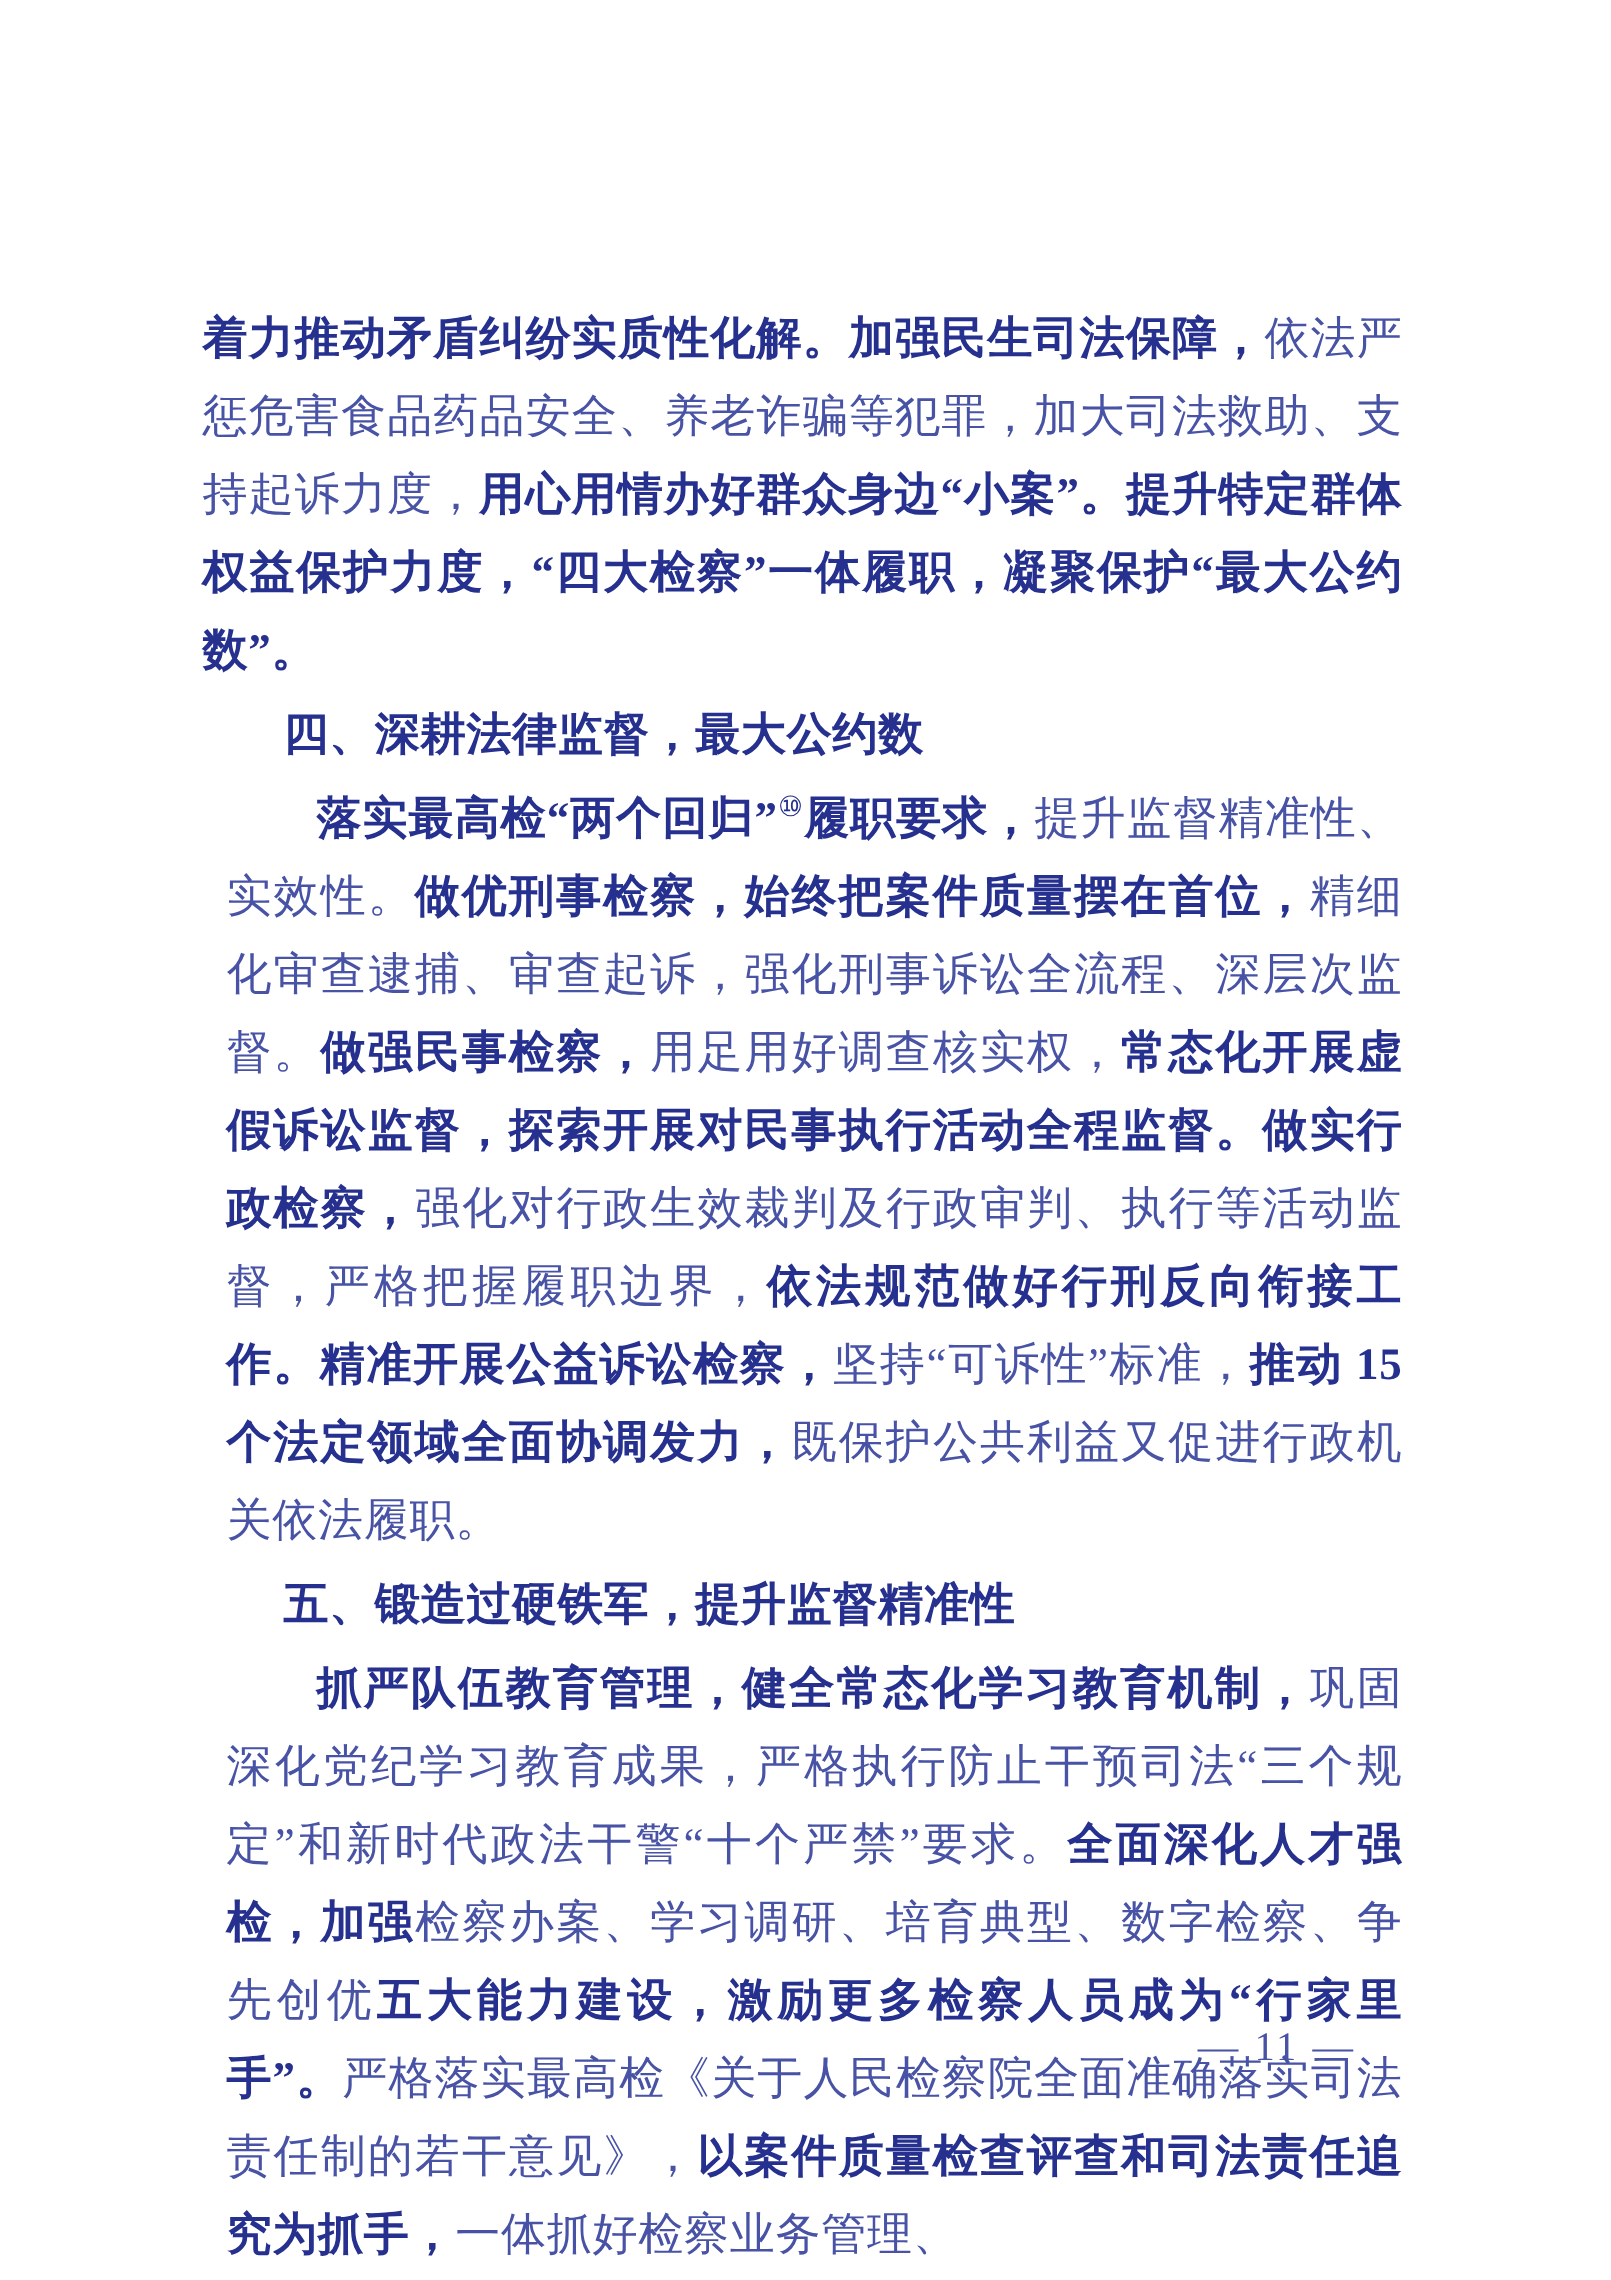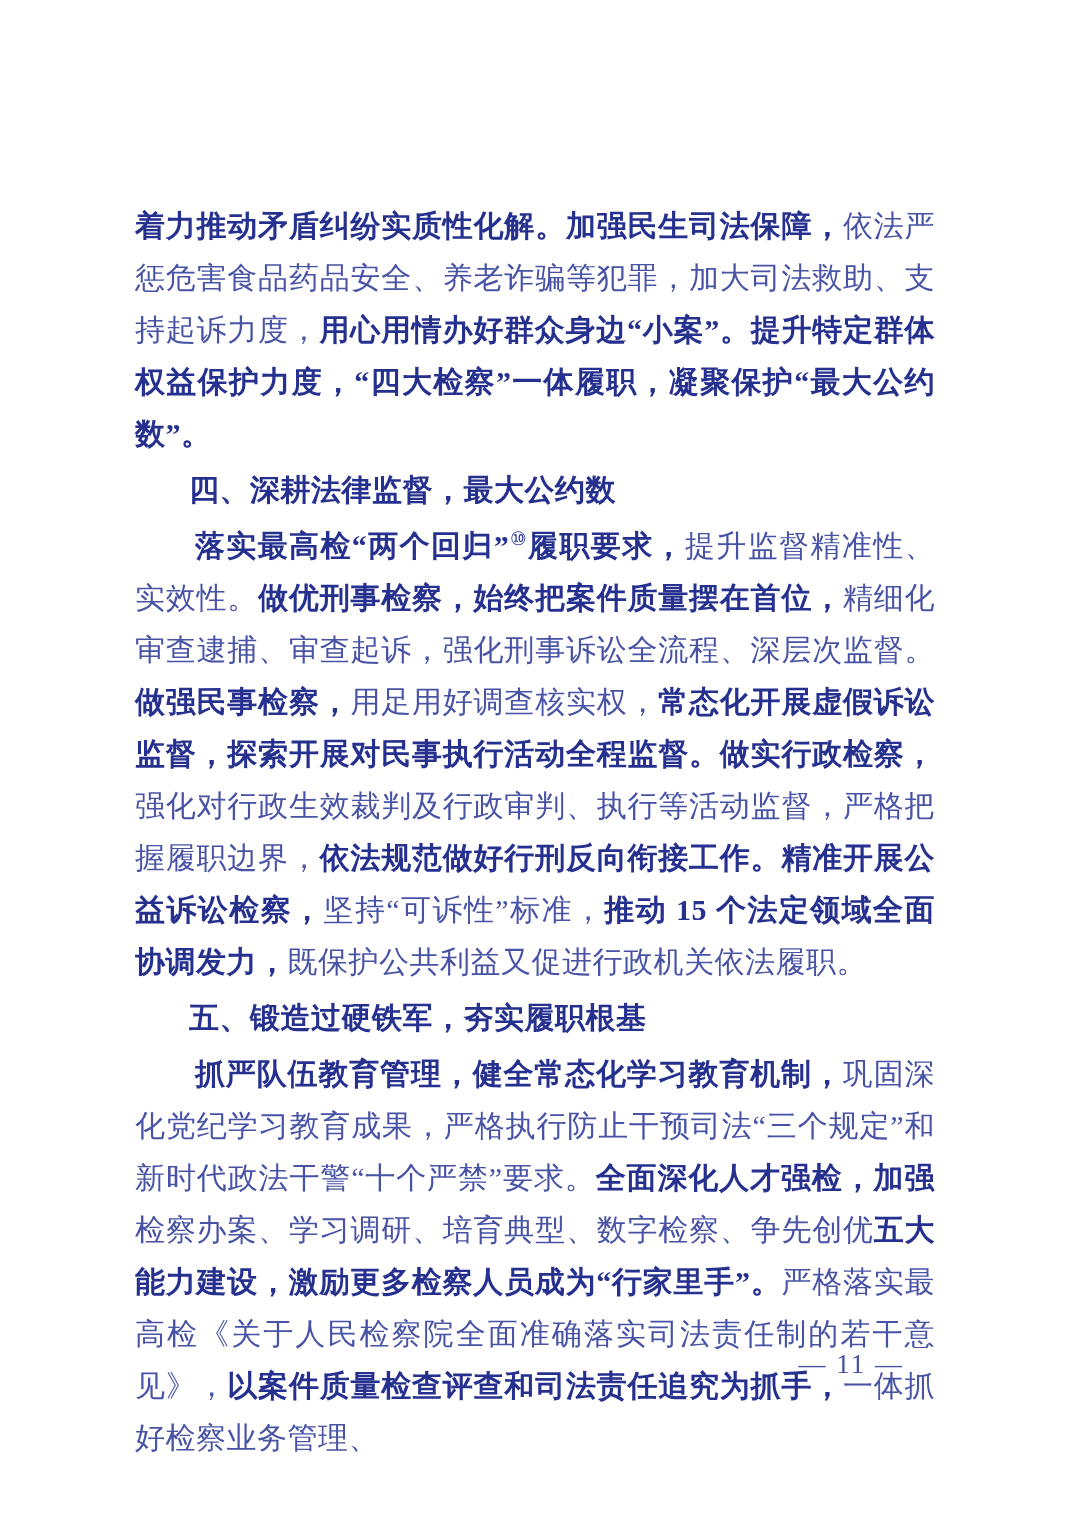--- a/index.html
+++ b/index.html
@@ -23,21 +23,21 @@
   }
   .para{
     margin:0;
     font-size:30px;
     line-height:52px;
     color:var(--ink-reg);
     text-align:justify;
     text-align-last:left;
     letter-spacing:0.5px;
   }
-  .para.indent{ text-indent:2em; }
+  .para.indent{ text-indent:2em;margin-left:16px; }
   .para.heading{
     font-family:"Liberation Sans", sans-serif;
     font-weight:bold;
     color:var(--ink-heading);
     text-indent:1.8em;
     margin:4px 0;
   }
   .run-bold{ font-weight:bold; color:var(--ink-bold); }
   .run-regular{ font-weight:normal; color:var(--ink-reg); }
   .run-sup{
@@ -59,17 +59,17 @@
   }
 </style>
 </head>
 <body>
 
 <div class="page">
   <div class="doc-body">
       <p class="para"><span class="run-bold">着力推动矛盾纠纷实质性化解。加强民生司法保障，</span><span class="run-regular">依法严惩危害食品药品安全、养老诈骗等犯罪，加大司法救助、支持起诉力度，</span><span class="run-bold">用心用情办好群众身边“小案”。提升特定群体权益保护力度，“四大检察”一体履职，凝聚保护“最大公约数”。</span></p>
       <p class="para heading"><span class="run-bold">四、深耕法律监督，最大公约数</span></p>
       <p class="para indent"><span class="run-bold">落实最高检“两个回归”</span><span class="run-sup">⑩</span><span class="run-bold">履职要求，</span><span class="run-regular">提升监督精准性、实效性。</span><span class="run-bold">做优刑事检察，始终把案件质量摆在首位，</span><span class="run-regular">精细化审查逮捕、审查起诉，强化刑事诉讼全流程、深层次监督。</span><span class="run-bold">做强民事检察，</span><span class="run-regular">用足用好调查核实权，</span><span class="run-bold">常态化开展虚假诉讼监督，探索开展对民事执行活动全程监督。做实行政检察，</span><span class="run-regular">强化对行政生效裁判及行政审判、执行等活动监督，严格把握履职边界，</span><span class="run-bold">依法规范做好行刑反向衔接工作。精准开展公益诉讼检察，</span><span class="run-regular">坚持“可诉性”标准，</span><span class="run-bold">推动 15 个法定领域全面协调发力，</span><span class="run-regular">既保护公共利益又促进行政机关依法履职。</span></p>
-      <p class="para heading"><span class="run-bold">五、锻造过硬铁军，夯实履职根基</span></p>
+      <p class="para heading"><span class="run-bold">五、锻造过硬铁军，提升监督精准性</span></p>
       <p class="para indent"><span class="run-bold">抓严队伍教育管理，健全常态化学习教育机制，</span><span class="run-regular">巩固深化党纪学习教育成果，严格执行防止干预司法“三个规定”和新时代政法干警“十个严禁”要求。</span><span class="run-bold">全面深化人才强检，加强</span><span class="run-regular">检察办案、学习调研、培育典型、数字检察、争先创优</span><span class="run-bold">五大能力建设，激励更多检察人员成为“行家里手”。</span><span class="run-regular">严格落实最高检《关于人民检察院全面准确落实司法责任制的若干意见》，</span><span class="run-bold">以案件质量检查评查和司法责任追究为抓手，</span><span class="run-regular">一体抓好检察业务管理、</span></p>
     </div>
   <div class="page-number">— 11 —</div>
 </div>
 
 </body></html>

